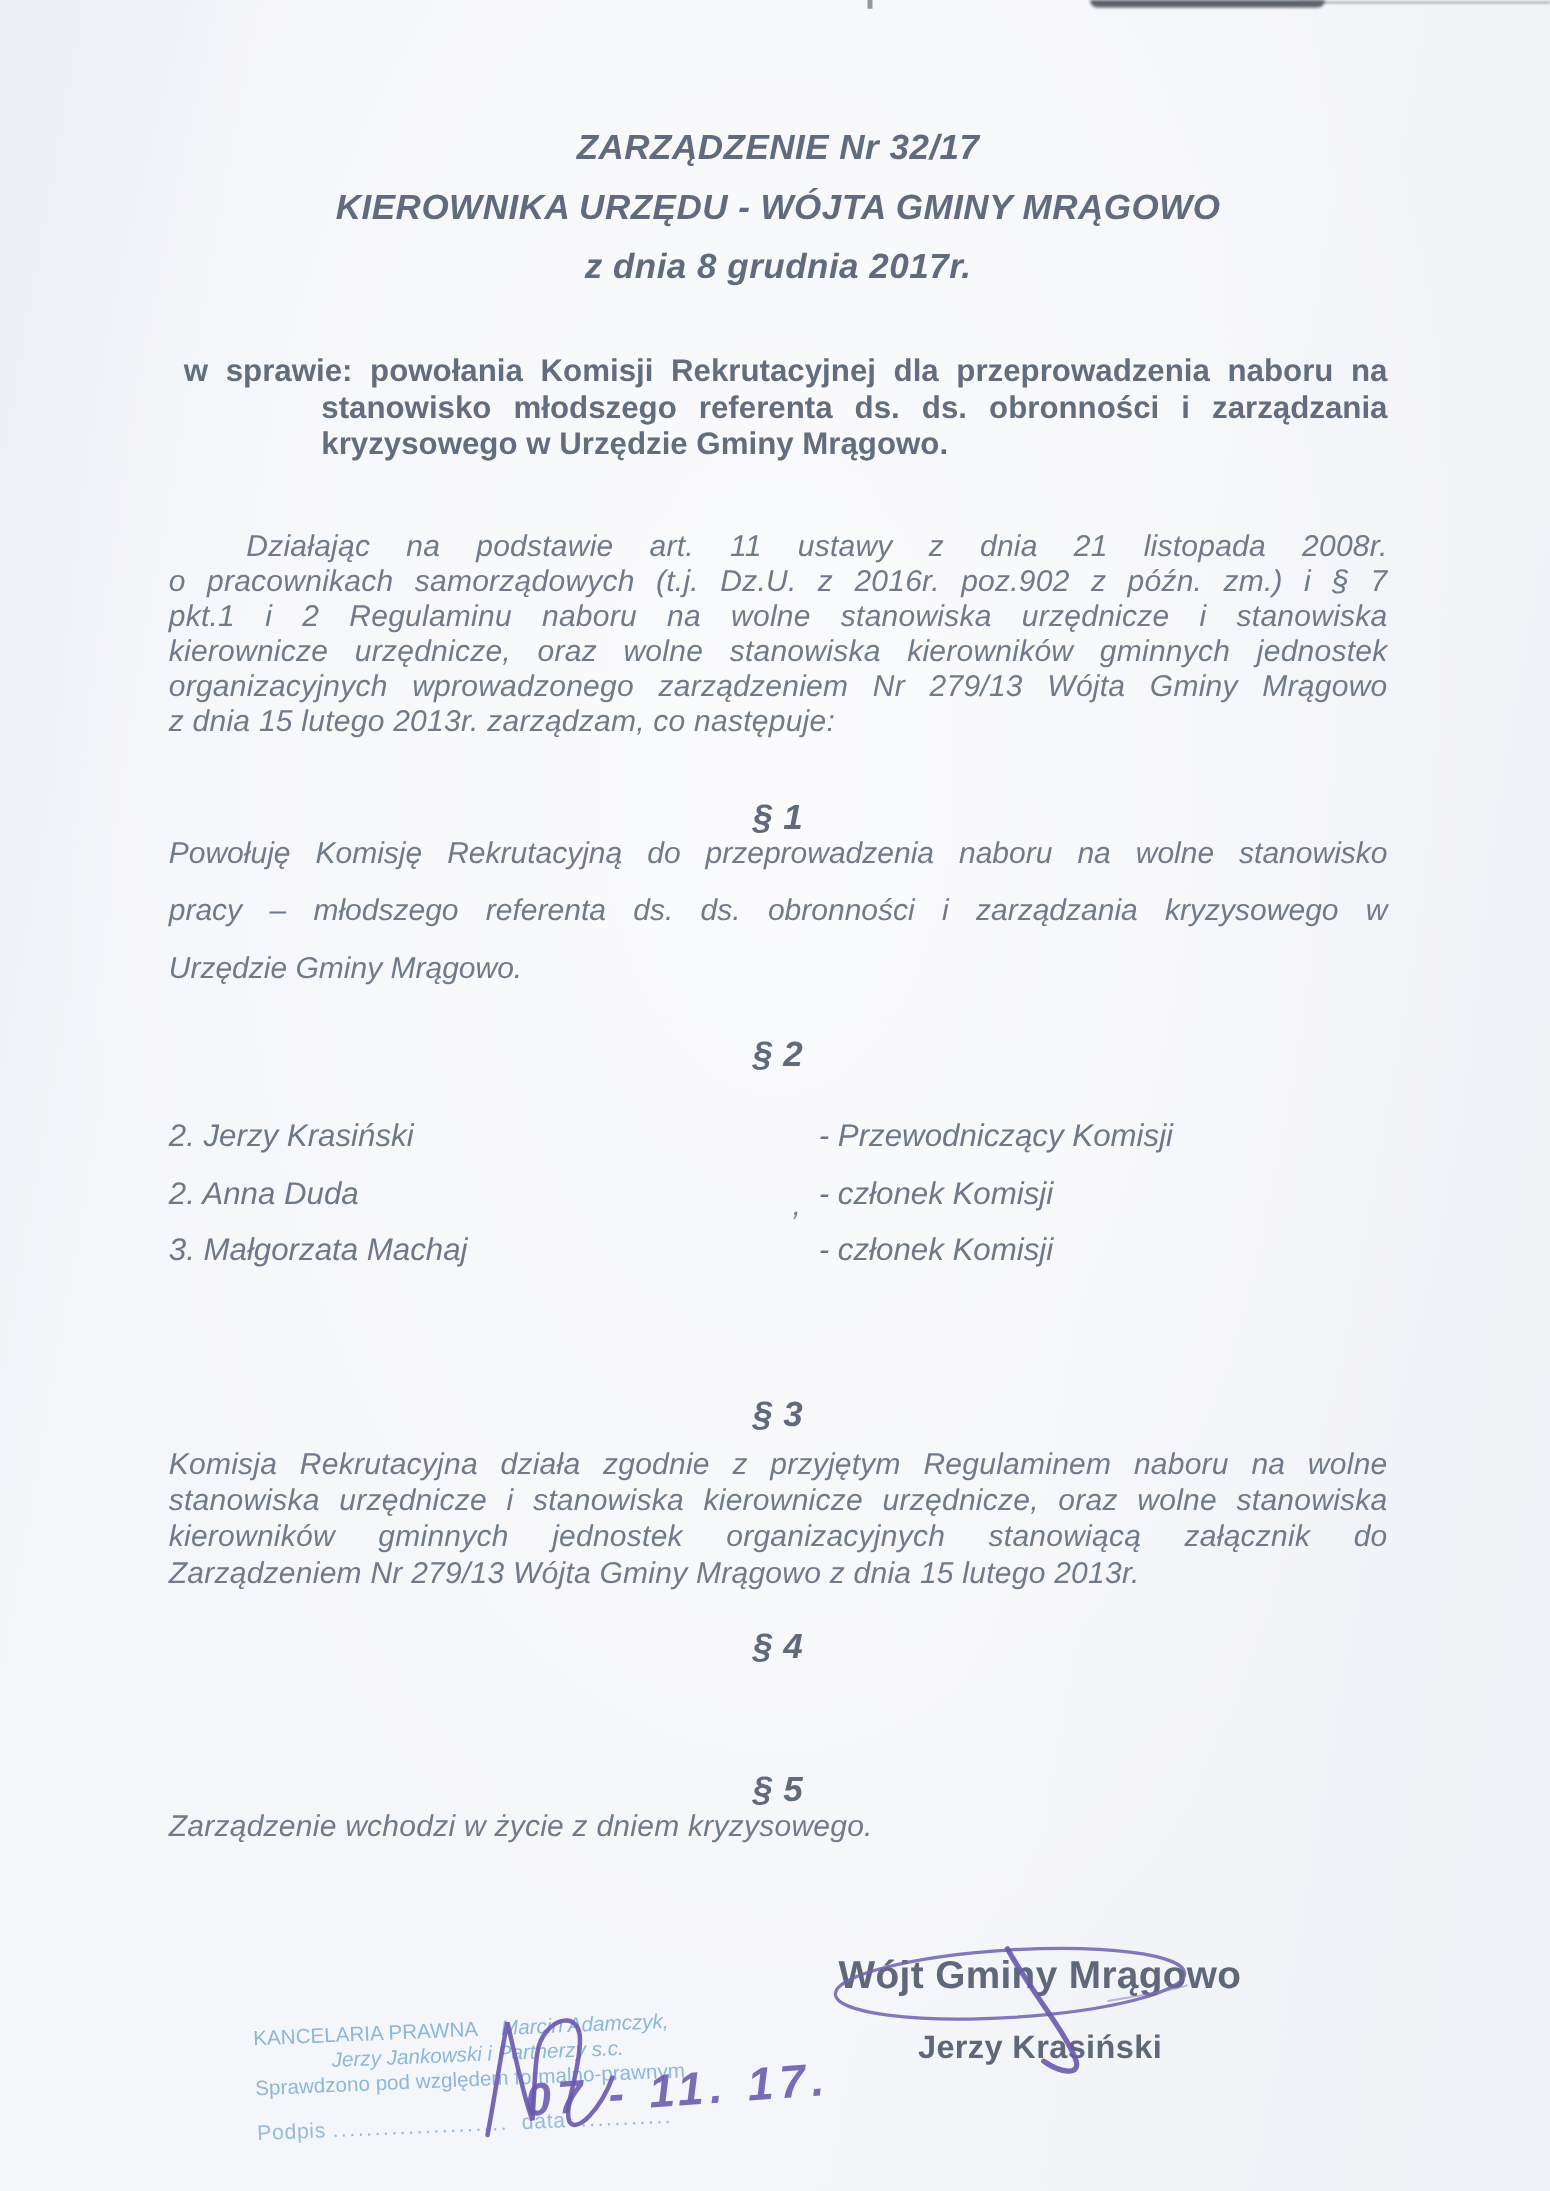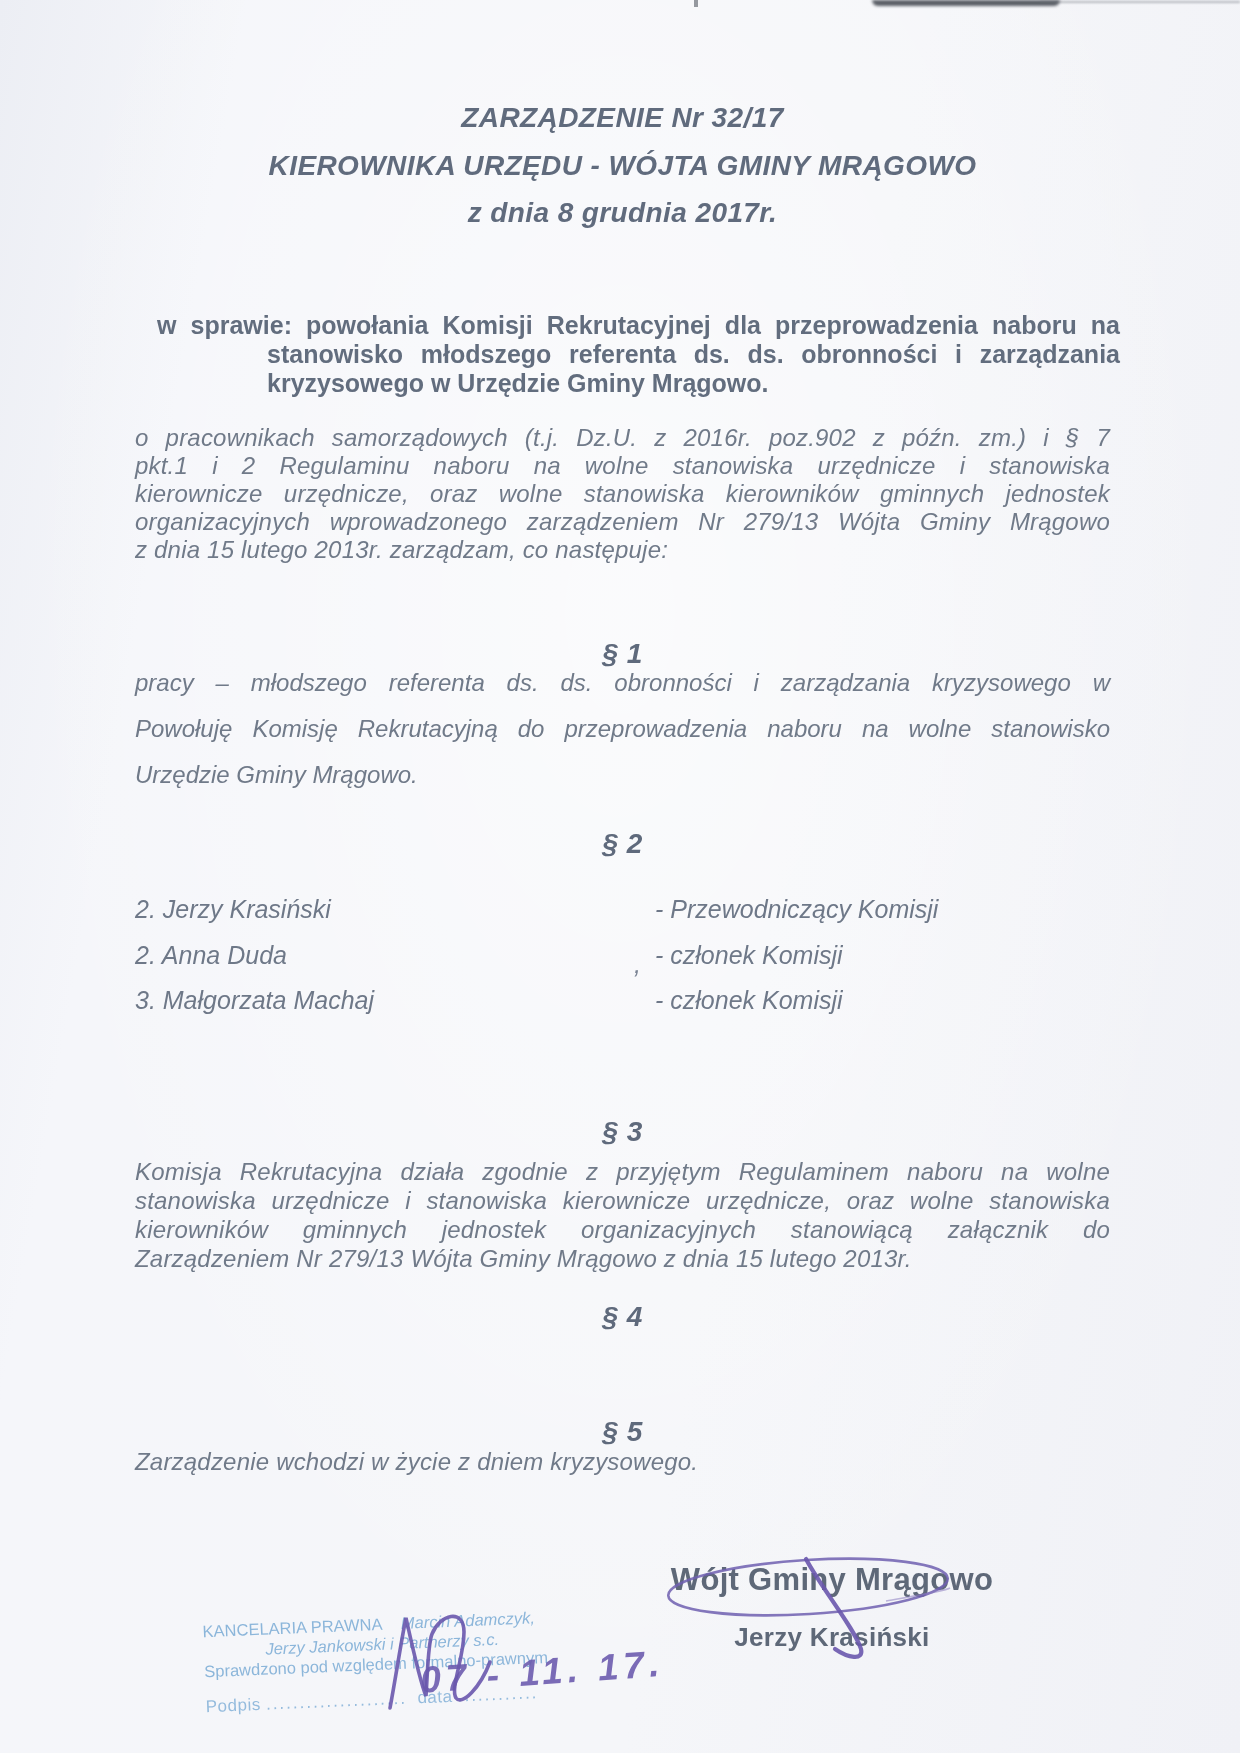--- a/index.html
+++ b/index.html
@@ -19,21 +19,21 @@
   .blob{position:absolute;top:0;left:872px;width:188px;height:6px;background:#3f444c;border-radius:0 0 6px 6px;filter:blur(1.4px);opacity:.85;}
   .blob-tail{position:absolute;top:1px;left:1040px;width:200px;height:2px;background:#6a7078;filter:blur(.8px);opacity:.45;}
   .tick{position:absolute;top:0;left:694px;width:4px;height:7px;background:#555b63;filter:blur(.6px);opacity:.6;}
 
   .abs{position:absolute;}
   .col{left:135px;width:975px;font-style:italic;}
 
   .h{font-weight:bold;color:#606b7d;font-size:28px;letter-spacing:.4px;}
   .center{text-align:center;}
 
-  .subject{left:157px;width:963px;font-weight:bold;color:#626d7e;font-size:25px;line-height:29px;margin-top:28px;}
+  .subject{left:147px;width:963px;font-weight:bold;color:#626d7e;font-size:25px;line-height:29px;}
   .subject .ind{padding-left:110px;}
 
   .body-txt{font-size:24px;line-height:28px;letter-spacing:.2px;color:#707a89;}
   .jl{text-align:justify;text-align-last:justify;}
   .firstind{padding-left:62px;}
 
   .s1-body{font-size:24px;line-height:46px;color:#707a89;}
 
   .list-row{position:relative;height:45.5px;font-size:25px;color:#6e7888;}
   .role{position:absolute;left:520px;top:0;}
@@ -79,31 +79,32 @@
   <div class="abs col center h" style="top:150px;">KIEROWNIKA URZĘDU - WÓJTA GMINY MRĄGOWO</div>
   <div class="abs col center h" style="top:197px;">z dnia 8 grudnia 2017r.</div>
 
   <div class="abs subject" style="top:283px;">
     <div class="jl">w sprawie: powołania Komisji Rekrutacyjnej dla przeprowadzenia naboru na</div>
     <div class="jl ind">stanowisko młodszego referenta ds. ds. obronności i zarządzania</div>
     <div class="ind">kryzysowego w Urzędzie Gminy Mrągowo.</div>
   </div>
 
   <div class="abs col body-txt" style="top:424px;">
+    <div class="jl firstind">Działając na podstawie art. 11 ustawy z dnia 21 listopada 2008r.</div>
     <div class="jl">o pracownikach samorządowych (t.j. Dz.U. z 2016r. poz.902 z późn. zm.) i § 7</div>
     <div class="jl">pkt.1 i 2 Regulaminu naboru na wolne stanowiska urzędnicze i stanowiska</div>
     <div class="jl">kierownicze urzędnicze, oraz wolne stanowiska kierowników gminnych jednostek</div>
     <div class="jl">organizacyjnych wprowadzonego zarządzeniem Nr 279/13 Wójta Gminy Mrągowo</div>
     <div>z dnia 15 lutego 2013r. zarządzam, co następuje:</div>
   </div>
 
   <div class="abs col sec-head" style="top:638px;">§ 1</div>
   <div class="abs col s1-body" style="top:660px;">
+    <div class="jl">Powołuję Komisję Rekrutacyjną do przeprowadzenia naboru na wolne stanowisko</div>
     <div class="jl">pracy – młodszego referenta ds. ds. obronności i zarządzania kryzysowego w</div>
-    <div class="jl">Powołuję Komisję Rekrutacyjną do przeprowadzenia naboru na wolne stanowisko</div>
     <div>Urzędzie Gminy Mrągowo.</div>
   </div>
 
   <div class="abs col sec-head" style="top:828px;">§ 2</div>
 
   <div class="abs col" style="top:895px;">
     <div class="list-row">
       <span>2. Jerzy Krasiński</span>
       <span class="role">- Przewodniczący Komisji</span>
     </div>

